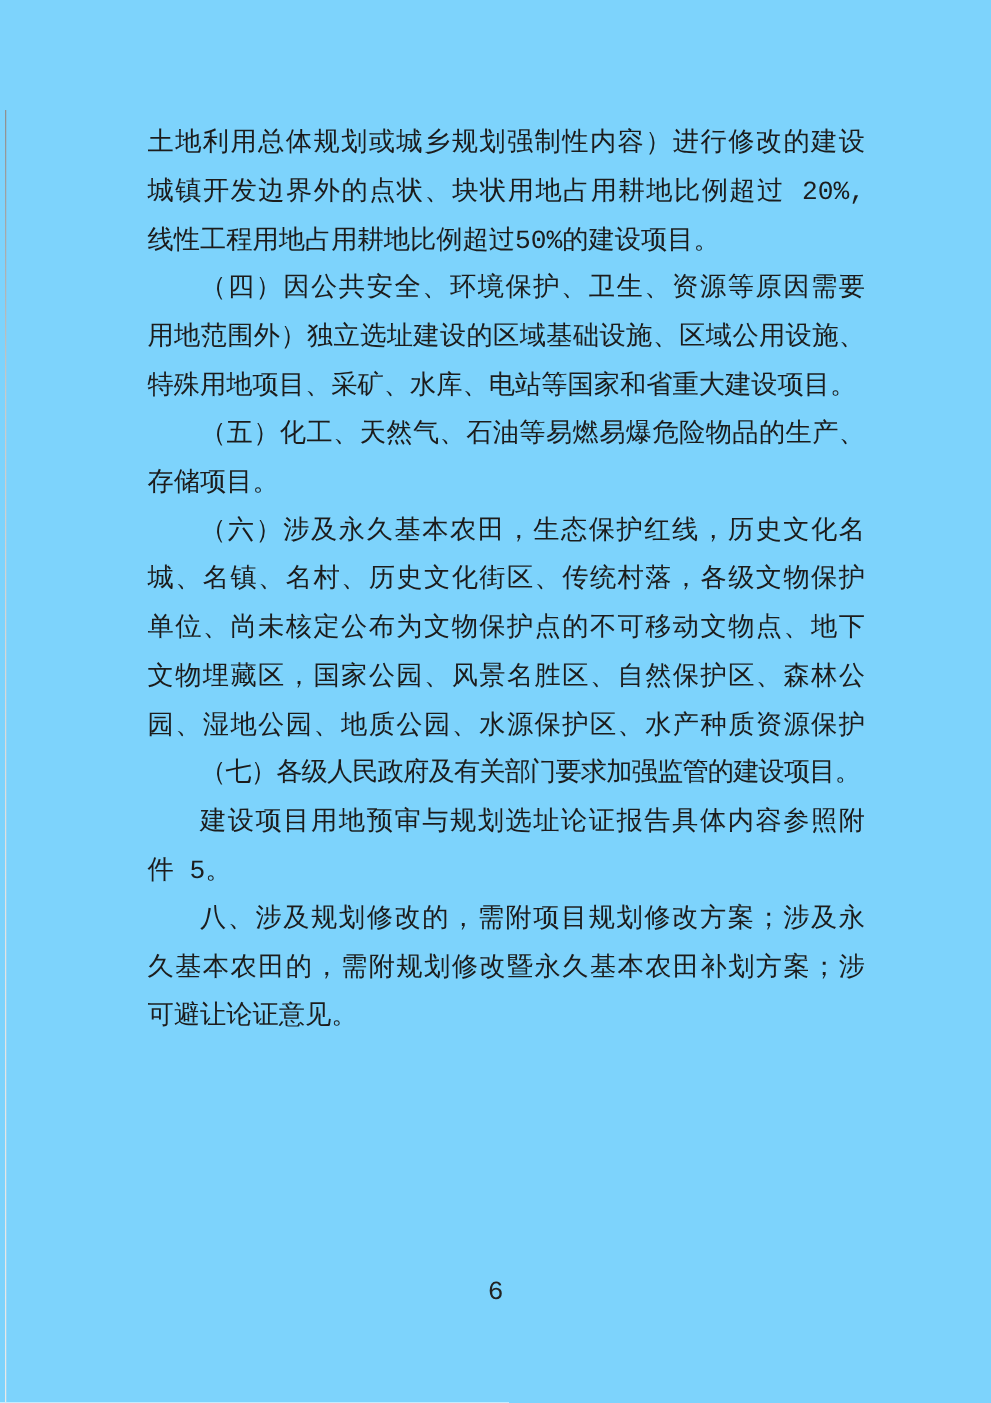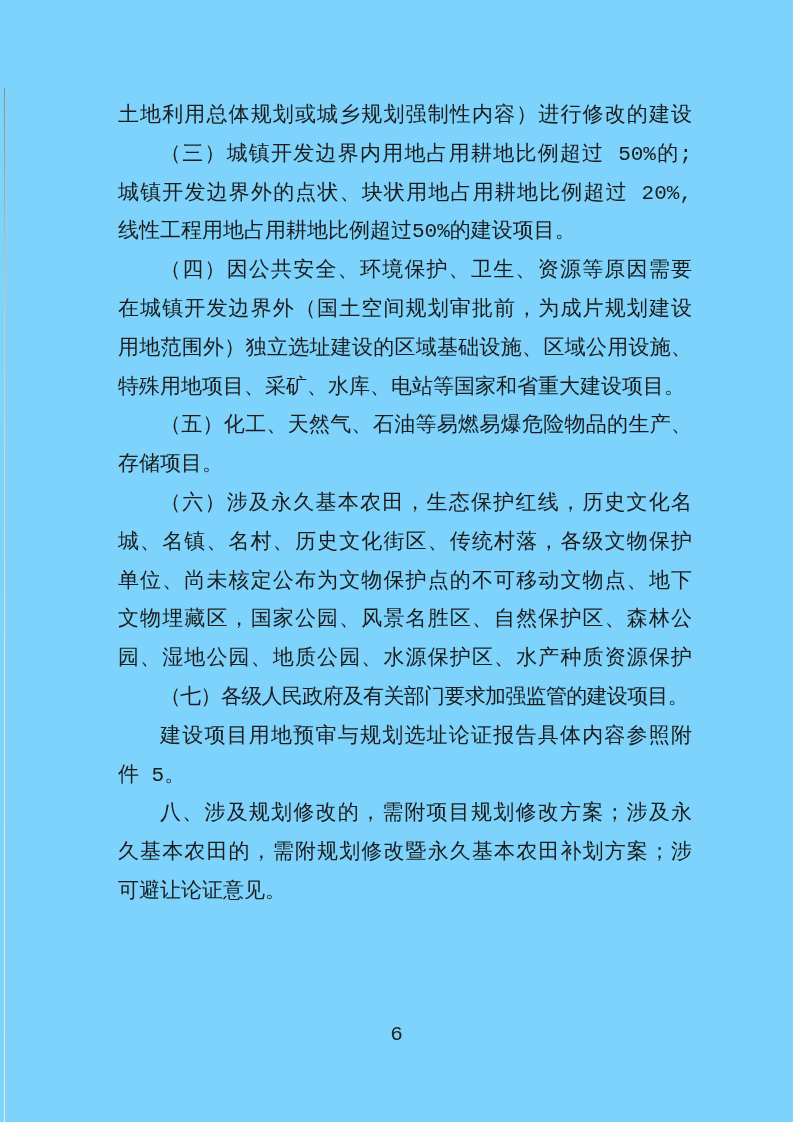--- a/index.html
+++ b/index.html
@@ -55,25 +55,23 @@
     color: #222222;
   }
 </style>
 </head>
 <body>
 
 <div class="page">
   <div class="edge-line"></div>
   <div class="textblock" id="doc">
       <div class="line jl">土地利用总体规划或城乡规划强制性内容）进行修改的建设</div>
-      <div class="line jl ind">（三）城镇开发边界内用地占用耕地比例超过 50%的;</div>
       <div class="line jl">城镇开发边界外的点状、块状用地占用耕地比例超过 20%,</div>
       <div class="line">线性工程用地占用耕地比例超过50%的建设项目。</div>
       <div class="line jl ind">（四）因公共安全、环境保护、卫生、资源等原因需要</div>
-      <div class="line jl">在城镇开发边界外（国土空间规划审批前，为成片规划建设</div>
       <div class="line jl">用地范围外）独立选址建设的区域基础设施、区域公用设施、</div>
       <div class="line">特殊用地项目、采矿、水库、电站等国家和省重大建设项目。</div>
       <div class="line jl ind">（五）化工、天然气、石油等易燃易爆危险物品的生产、</div>
       <div class="line">存储项目。</div>
       <div class="line jl ind">（六）涉及永久基本农田，生态保护红线，历史文化名</div>
       <div class="line jl">城、名镇、名村、历史文化街区、传统村落，各级文物保护</div>
       <div class="line jl">单位、尚未核定公布为文物保护点的不可移动文物点、地下</div>
       <div class="line jl">文物埋藏区，国家公园、风景名胜区、自然保护区、森林公</div>
       <div class="line jl">园、湿地公园、地质公园、水源保护区、水产种质资源保护</div>
       <div class="line ind" style="letter-spacing: -0.688462px;">（七）各级人民政府及有关部门要求加强监管的建设项目。</div>

